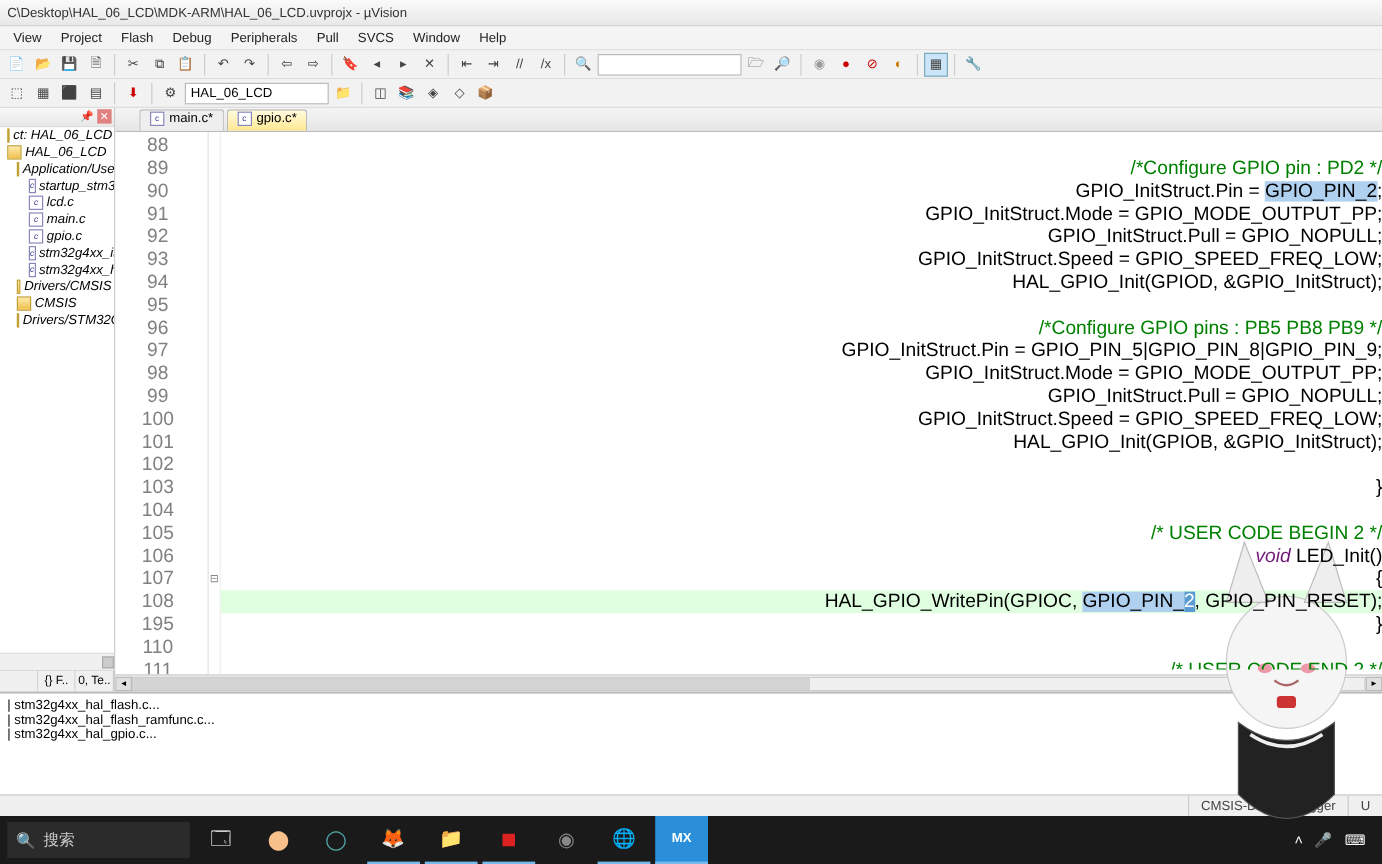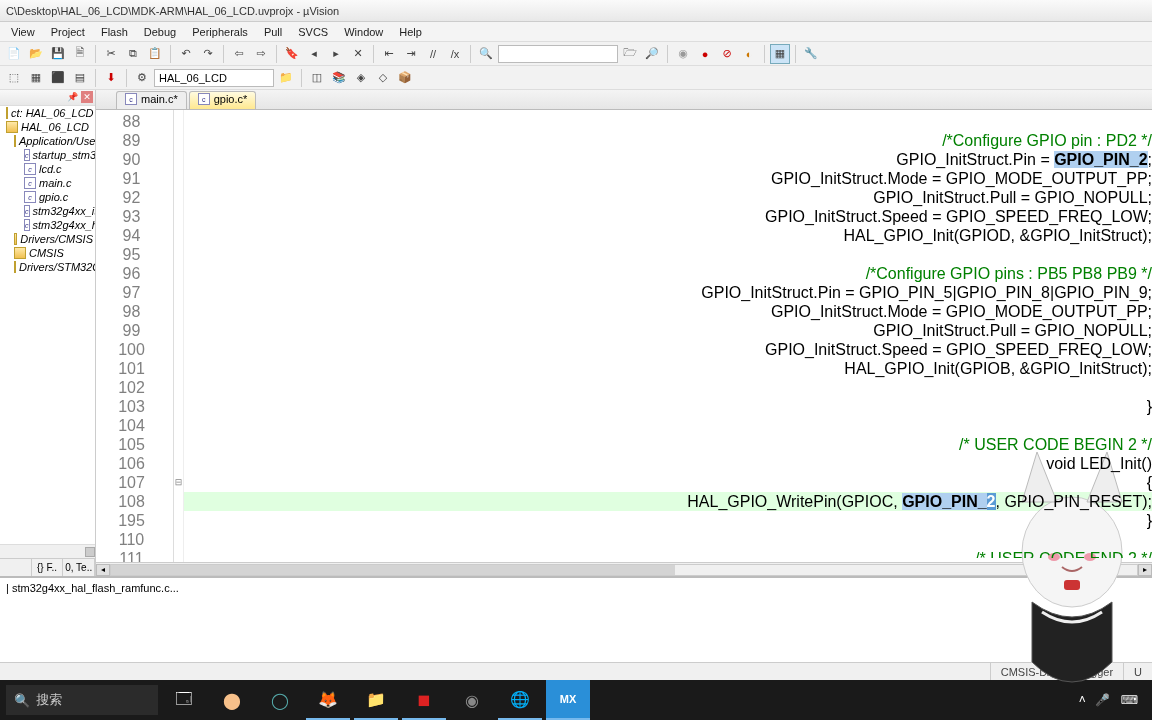--- a/index.html
+++ b/index.html
@@ -38,22 +38,22 @@
 .ed-tab { height:18px; padding: 1px 8px; font-size:11px; display:flex; align-items:flex-start; gap:4px; border:1px solid #bbb; border-bottom:none; background:#eee; border-radius: 3px 3px 0 0; margin-right:2px; }
 .ed-tab.active { background: linear-gradient(#fffbe0,#ffe890); }
 .ed-tab-icon { width:12px;height:12px; background:#fff;border:1px solid #88b;font-size:7px;display:flex;align-items:center;justify-content:center;color:#338;}
 .editor-body { flex:1; display:flex; overflow:hidden; font-family: Consolas, "Courier New", monospace; font-size: 16px; line-height: 19px; }
 .gutter { width: 78px; background:#fff; border-right:1px solid #ddd; color:#808080; text-align:center; padding-right: 6px; padding-top: 2px; }
 .gutter div { height:19px; }
 .code { flex:1; padding-top:2px; padding-left:2px; white-space:pre; color:#000; position:relative;text-align:right; }
 .code-line { height:19px; }
 .hl-line { background:#e0ffe0; position:absolute; left:0; right:0; height:19px; }
 .c-comment { color:#008000; }
-.c-kw { color:#000000; }
-.c-sel { background:#b0d0f0;font-weight:bold; }
+.c-kw { color:#701a75;font-style:italic; }
+.c-sel { background:#b0d0f0; }
 .fold-col { width:10px; background:#fff; border-right:1px solid #eee; padding-top:2px; }
 .fold-col div{height:19px;display:flex;align-items:center;justify-content:center;font-size:9px;color:#888;}
 .ed-hscroll { height:14px; background:#f0f0f0; border-top:1px solid #ccc; display:flex; align-items:center; }
 .ed-hscroll-btn{width:14px;height:12px;background:#e0e0e0;border:1px solid #bbb;font-size:8px;display:flex;align-items:center;justify-content:center;}
 .ed-hscroll-track{flex:1;height:12px;border:1px solid #ccc;position:relative;}
 .ed-hscroll-thumb{position:absolute;left:0;width:55%;height:100%;background:#d4d4d4;}
 
 .output-panel { height: 86px; background:#fff; border-top:2px solid #bbb; font-family:Consolas,monospace; font-size:11px; padding: 4px 6px; color:#000; overflow:hidden; }
 .output-line { white-space:pre; }
 
@@ -288,21 +288,23 @@
       <div class="ed-hscroll-btn">◂</div>
       <div class="ed-hscroll-track">
           <div class="ed-hscroll-thumb"></div>
         </div>
       <div class="ed-hscroll-btn">▸</div>
     </div>
   </div>
 </div>
 
 <div class="output-panel" id="output">
+    <div class="output-line">| stm32g4xx_hal_flash.c...</div>
     <div class="output-line">| stm32g4xx_hal_flash_ramfunc.c...</div>
+    <div class="output-line">| stm32g4xx_hal_gpio.c...</div>
   </div>
 
 <div class="status-bar">
   <div class="status-spacer"></div>
   <div class="status-seg">CMSIS-DAP Debugger</div>
   <div class="status-seg">U</div>
 </div>
 
 <div class="taskbar">
   <div class="task-search">

